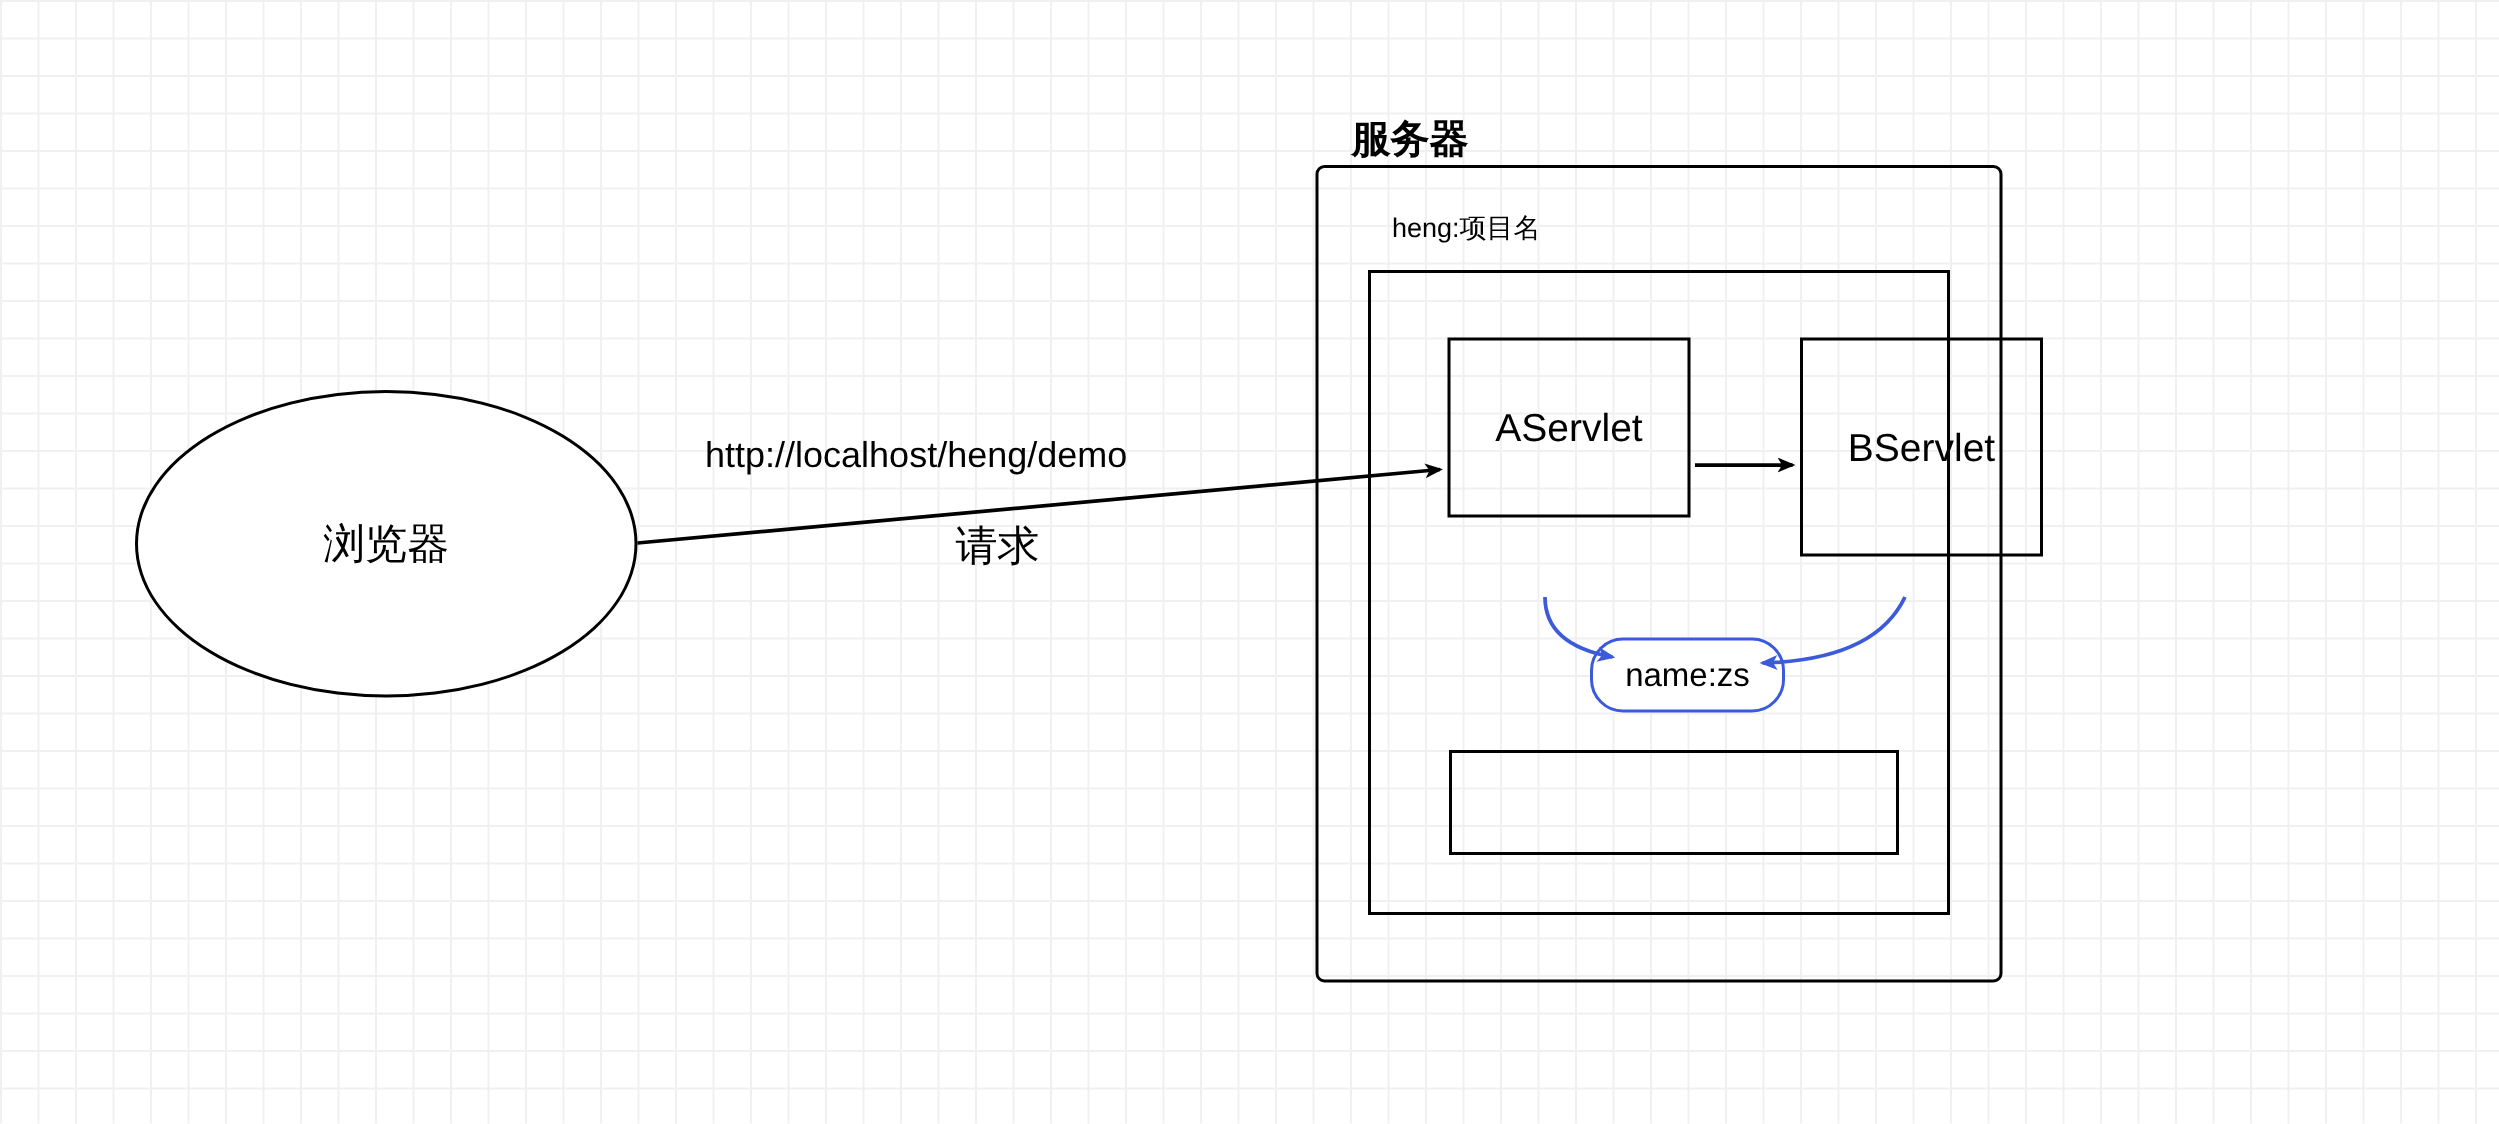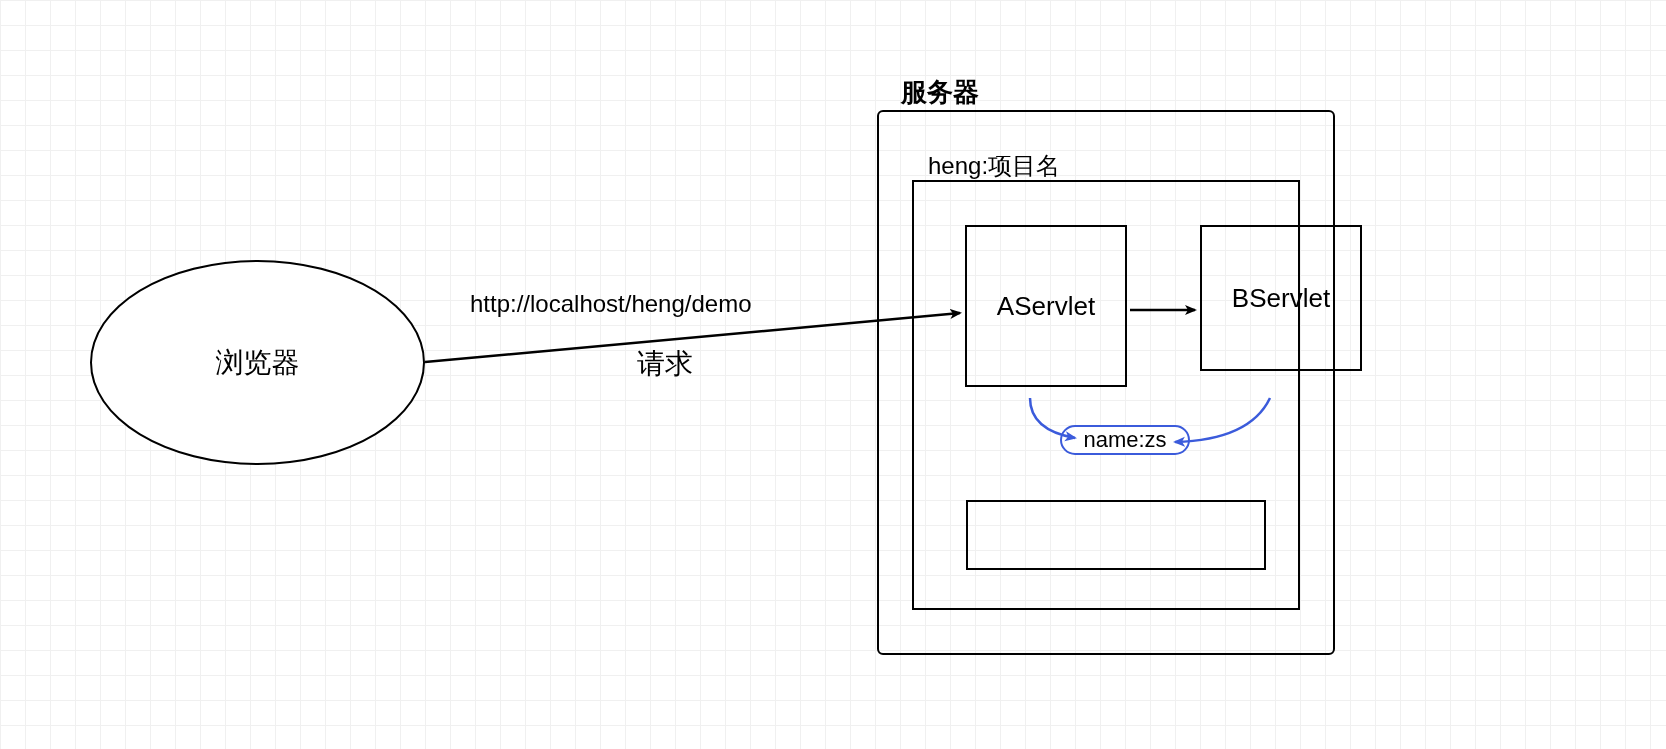--- a/index.html
+++ b/index.html
@@ -66,33 +66,33 @@
 </div>
 
 <div class="label" style="left:470px; top:290px; font-size:24px;">http://localhost/heng/demo</div>
 
 <div class="label" style="left:625px; top:345px; font-size:28px;margin-left:12px;">请求</div>
 
 <div class="label" style="left:901px; top:75px; font-size:26px;font-weight:bold;">服务器</div>
 
 <div class="box" style="left:877px; top:110px; width:458px; height:545px; border-radius:6px;"></div>
 
-<div class="label" style="left:928px; top:150px; font-size:24px;">heng:项目名</div>
+<div class="label" style="left:928px; top:140px; font-size:18px;">heng:项目名</div>
 
 <div class="box" style="left:912px; top:180px; width:388px; height:430px;"></div>
 
-<div class="box" style="left:965px; top:225px; width:162px; height:162px;">
+<div class="box" style="left:965px; top:225px; width:162px; height:120px;">
   <span>AServlet</span>
 </div>
 
 <div class="box" style="left:1200px; top:225px; width:162px; height:146px;">
   <span>BServlet</span>
 </div>
 
-<div class="rounded-box" style="left:1060px; top:425px; width:130px; height:30px;align-items:center;">
+<div class="rounded-box" style="left:1060px; top:425px; width:130px; height:50px;align-items:center;">
   <span>name:zs</span>
 </div>
 
 <div class="box" style="left:966px; top:500px; width:300px; height:70px;"></div>
 
 <svg class="overlay">
   <defs>
     <marker id="arrow-black" markerWidth="12" markerHeight="12" refX="10" refY="5" orient="auto" markerUnits="userSpaceOnUse">
       <path d="M0,0 L12,5 L0,10 L3,5 Z" fill="#000"></path>
     </marker>

